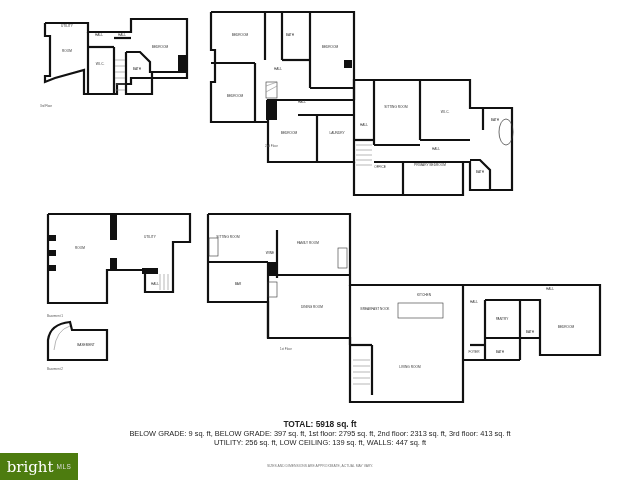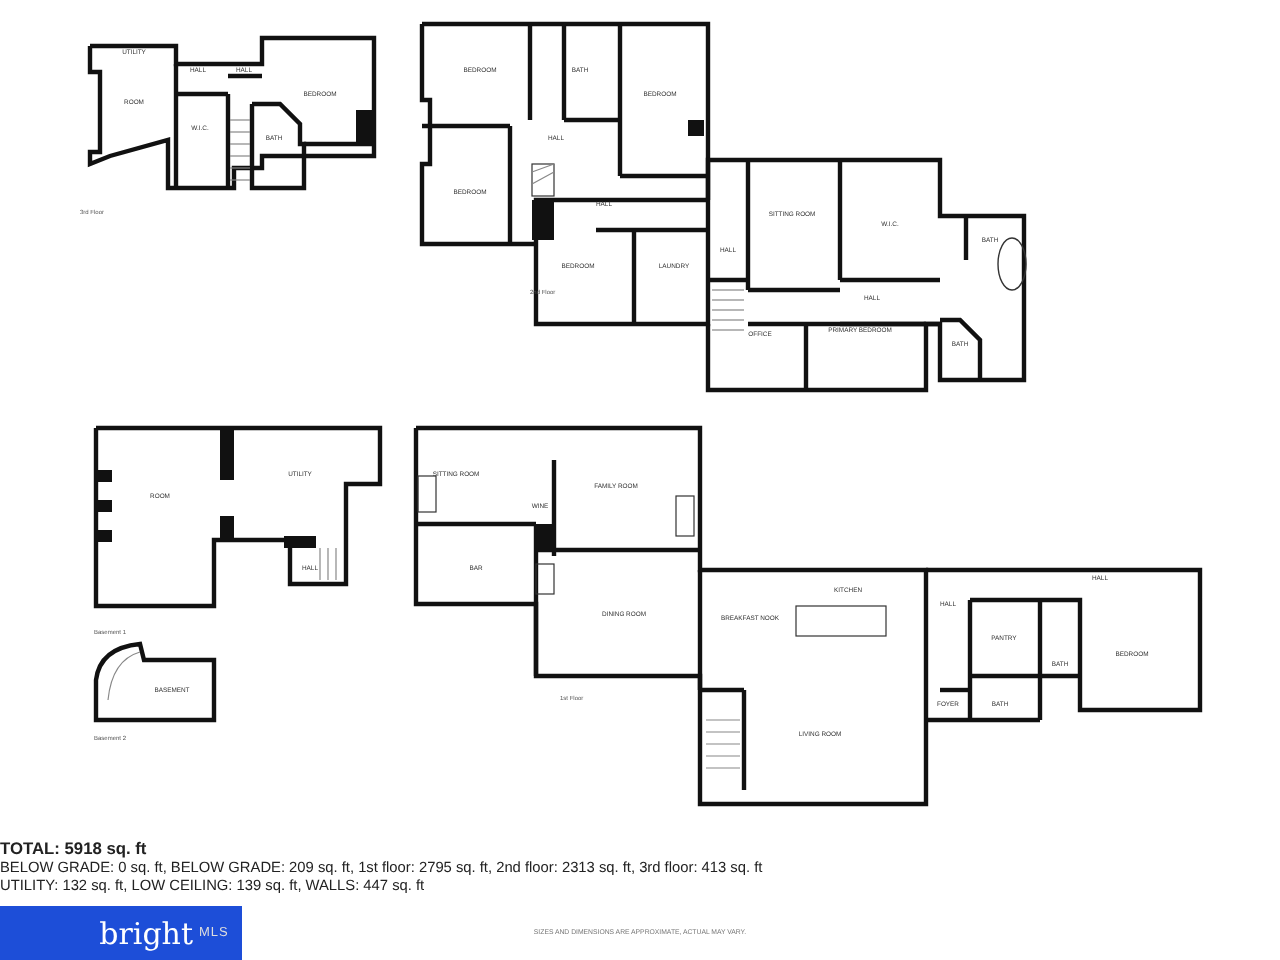--- a/index.html
+++ b/index.html
@@ -2,24 +2,24 @@
 <html><head>
 <meta charset="utf-8">
 <style>
   html, body { margin:0; padding:0; background:#ffffff; }
   body { width:640px; height:480px; position:relative; overflow:hidden; font-family:"Liberation Sans", sans-serif; color:#111; }
   svg.plan { position:absolute; left:0; top:0; }
   .w { stroke:#111; stroke-width:2.2; fill:none; }
   .thin { stroke:#888; stroke-width:0.6; fill:none; }
   .lbl { font-family:"Liberation Sans", sans-serif; font-size:3.2px; fill:#333; text-anchor:middle; }
   .flabel { font-family:"Liberation Sans", sans-serif; font-size:3px; fill:#555; }
-  .summary { position:absolute; left:0; width:640px; font-size:7.4px; color:#222; line-height:9px; }
+  .summary { position:absolute; left:0; width:640px; text-align:center; font-size:7.4px; color:#222; line-height:9px; }
   .summary .total { font-weight:bold; font-size:8.4px; }
   .disclaimer { position:absolute; top:464px; left:0; width:640px; text-align:center; font-size:3.4px; color:#777; }
-  .logo { position:absolute; left:0; top:453px; width:78px; height:27px; background:#1d4ed8; display:flex; align-items:center; justify-content:center;padding-left:43px; }
+  .logo { position:absolute; left:0; top:453px; width:78px; height:27px; background:#4d7c0f; display:flex; align-items:center; justify-content:center; }
   .logo .b { color:#fff; font-family:"DejaVu Serif", serif; font-size:15px; }
   .logo .m { color:#ddd; font-size:6.5px; margin-left:3px; letter-spacing:0.5px; }
 </style>
 </head>
 <body>
 
 <svg class="plan" width="640" height="420" viewBox="0 0 640 420">
 
   <g>
     <polyline class="w" points="45,23 88,23 88,32 131,32 131,19 187,19 187,78 131,78 131,84 117,84 117,94 84,94 84,70 55,78 45,82 45,76 50,76 50,36 45,36 45,23"></polyline>
@@ -165,21 +165,21 @@
     <text class="lbl" x="530" y="333">BATH</text>
     <text class="lbl" x="500" y="353">BATH</text>
     <text class="lbl" x="474" y="353">FOYER</text>
     <text class="lbl" x="566" y="328">BEDROOM</text>
     <text class="flabel" x="280" y="350">1st Floor</text>
   </g>
 </svg>
 
 <div class="summary" style="top:420px;">
   <div class="total">TOTAL: 5918 sq. ft</div>
-  <div>BELOW GRADE: 0 sq. ft, BELOW GRADE: 209 sq. ft, 1st floor: 2795 sq. ft, 2nd floor: 2313 sq. ft, 3rd floor: 413 sq. ft</div>
-  <div>UTILITY: 132 sq. ft, LOW CEILING: 139 sq. ft, WALLS: 447 sq. ft</div>
+  <div>BELOW GRADE: 9 sq. ft, BELOW GRADE: 397 sq. ft, 1st floor: 2795 sq. ft, 2nd floor: 2313 sq. ft, 3rd floor: 413 sq. ft</div>
+  <div>UTILITY: 256 sq. ft, LOW CEILING: 139 sq. ft, WALLS: 447 sq. ft</div>
 </div>
 <div class="disclaimer">SIZES AND DIMENSIONS ARE APPROXIMATE, ACTUAL MAY VARY.</div>
 
 <div class="logo">
   <span class="b">bright</span>
   <span class="m">MLS</span>
 </div>
 
 </body></html>

